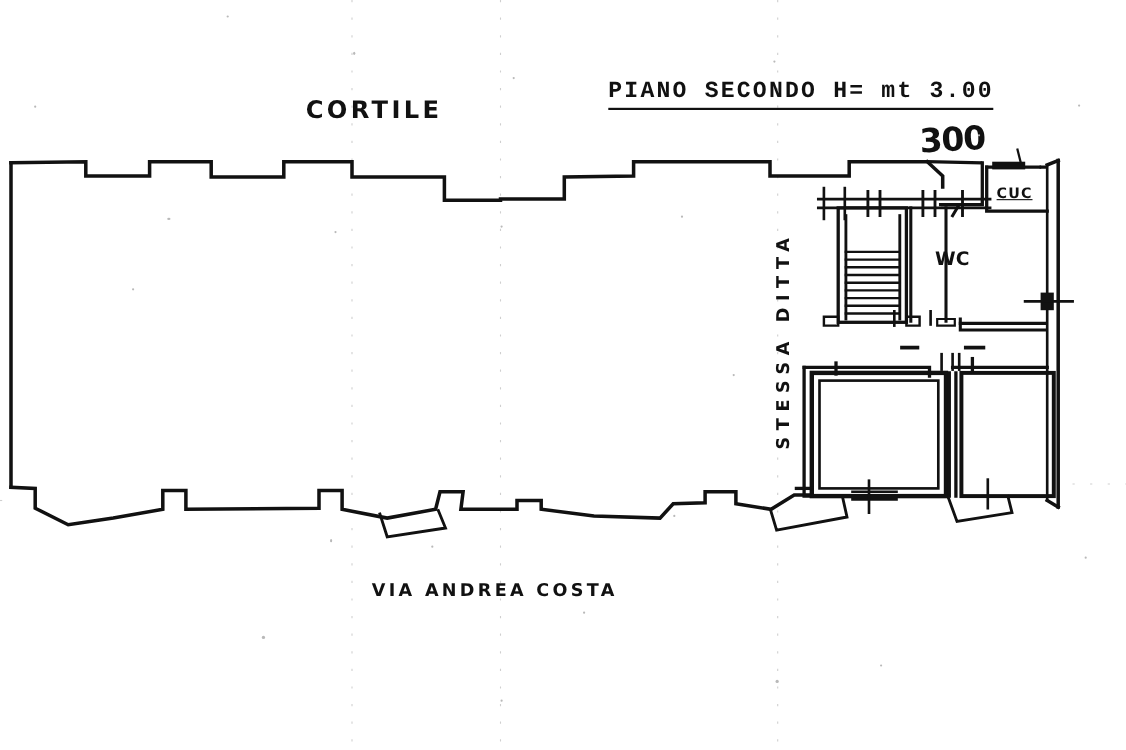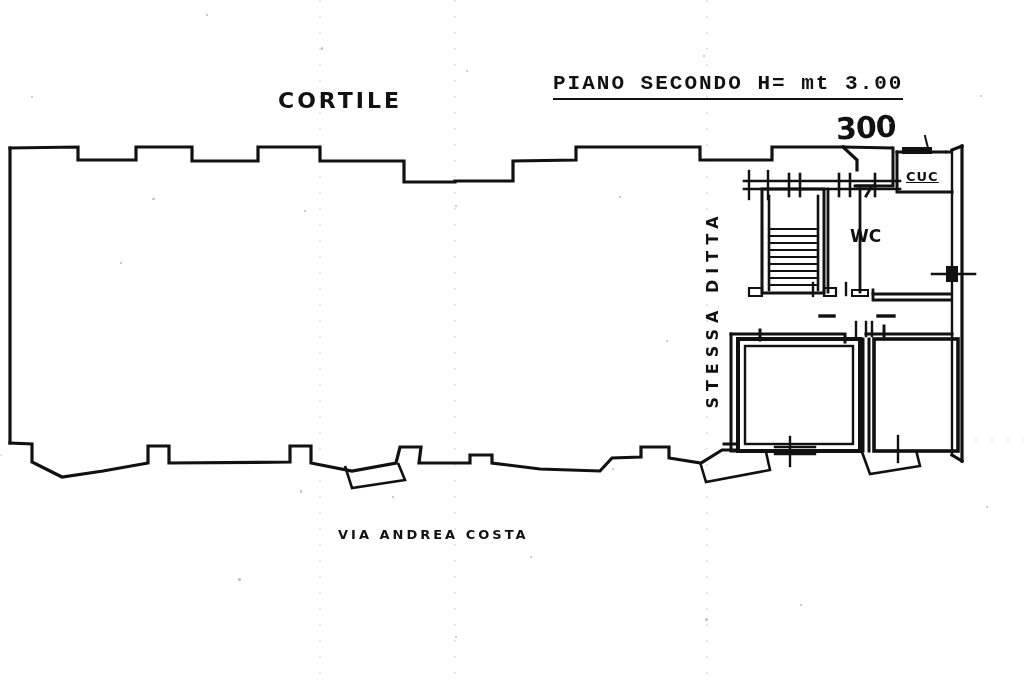--- a/index.html
+++ b/index.html
@@ -59,21 +59,21 @@
     top: 110px;
     font-size: 30px;
     font-family: "DejaVu Sans", sans-serif;
     font-weight: 700;
     letter-spacing: -1px;
     transform: rotate(-3deg);
   }
   #label-via-costa {
     left: 338px;
     top: 527px;
-    font-size: 13px;
+    font-size: 16px;
     letter-spacing: 3px;
   }
   #label-stessa-ditta {
     left: 613px;
     top: 300px;
     font-size: 16px;
     letter-spacing: 6px;
     transform: rotate(-90deg);
     transform-origin: center center;
   }

